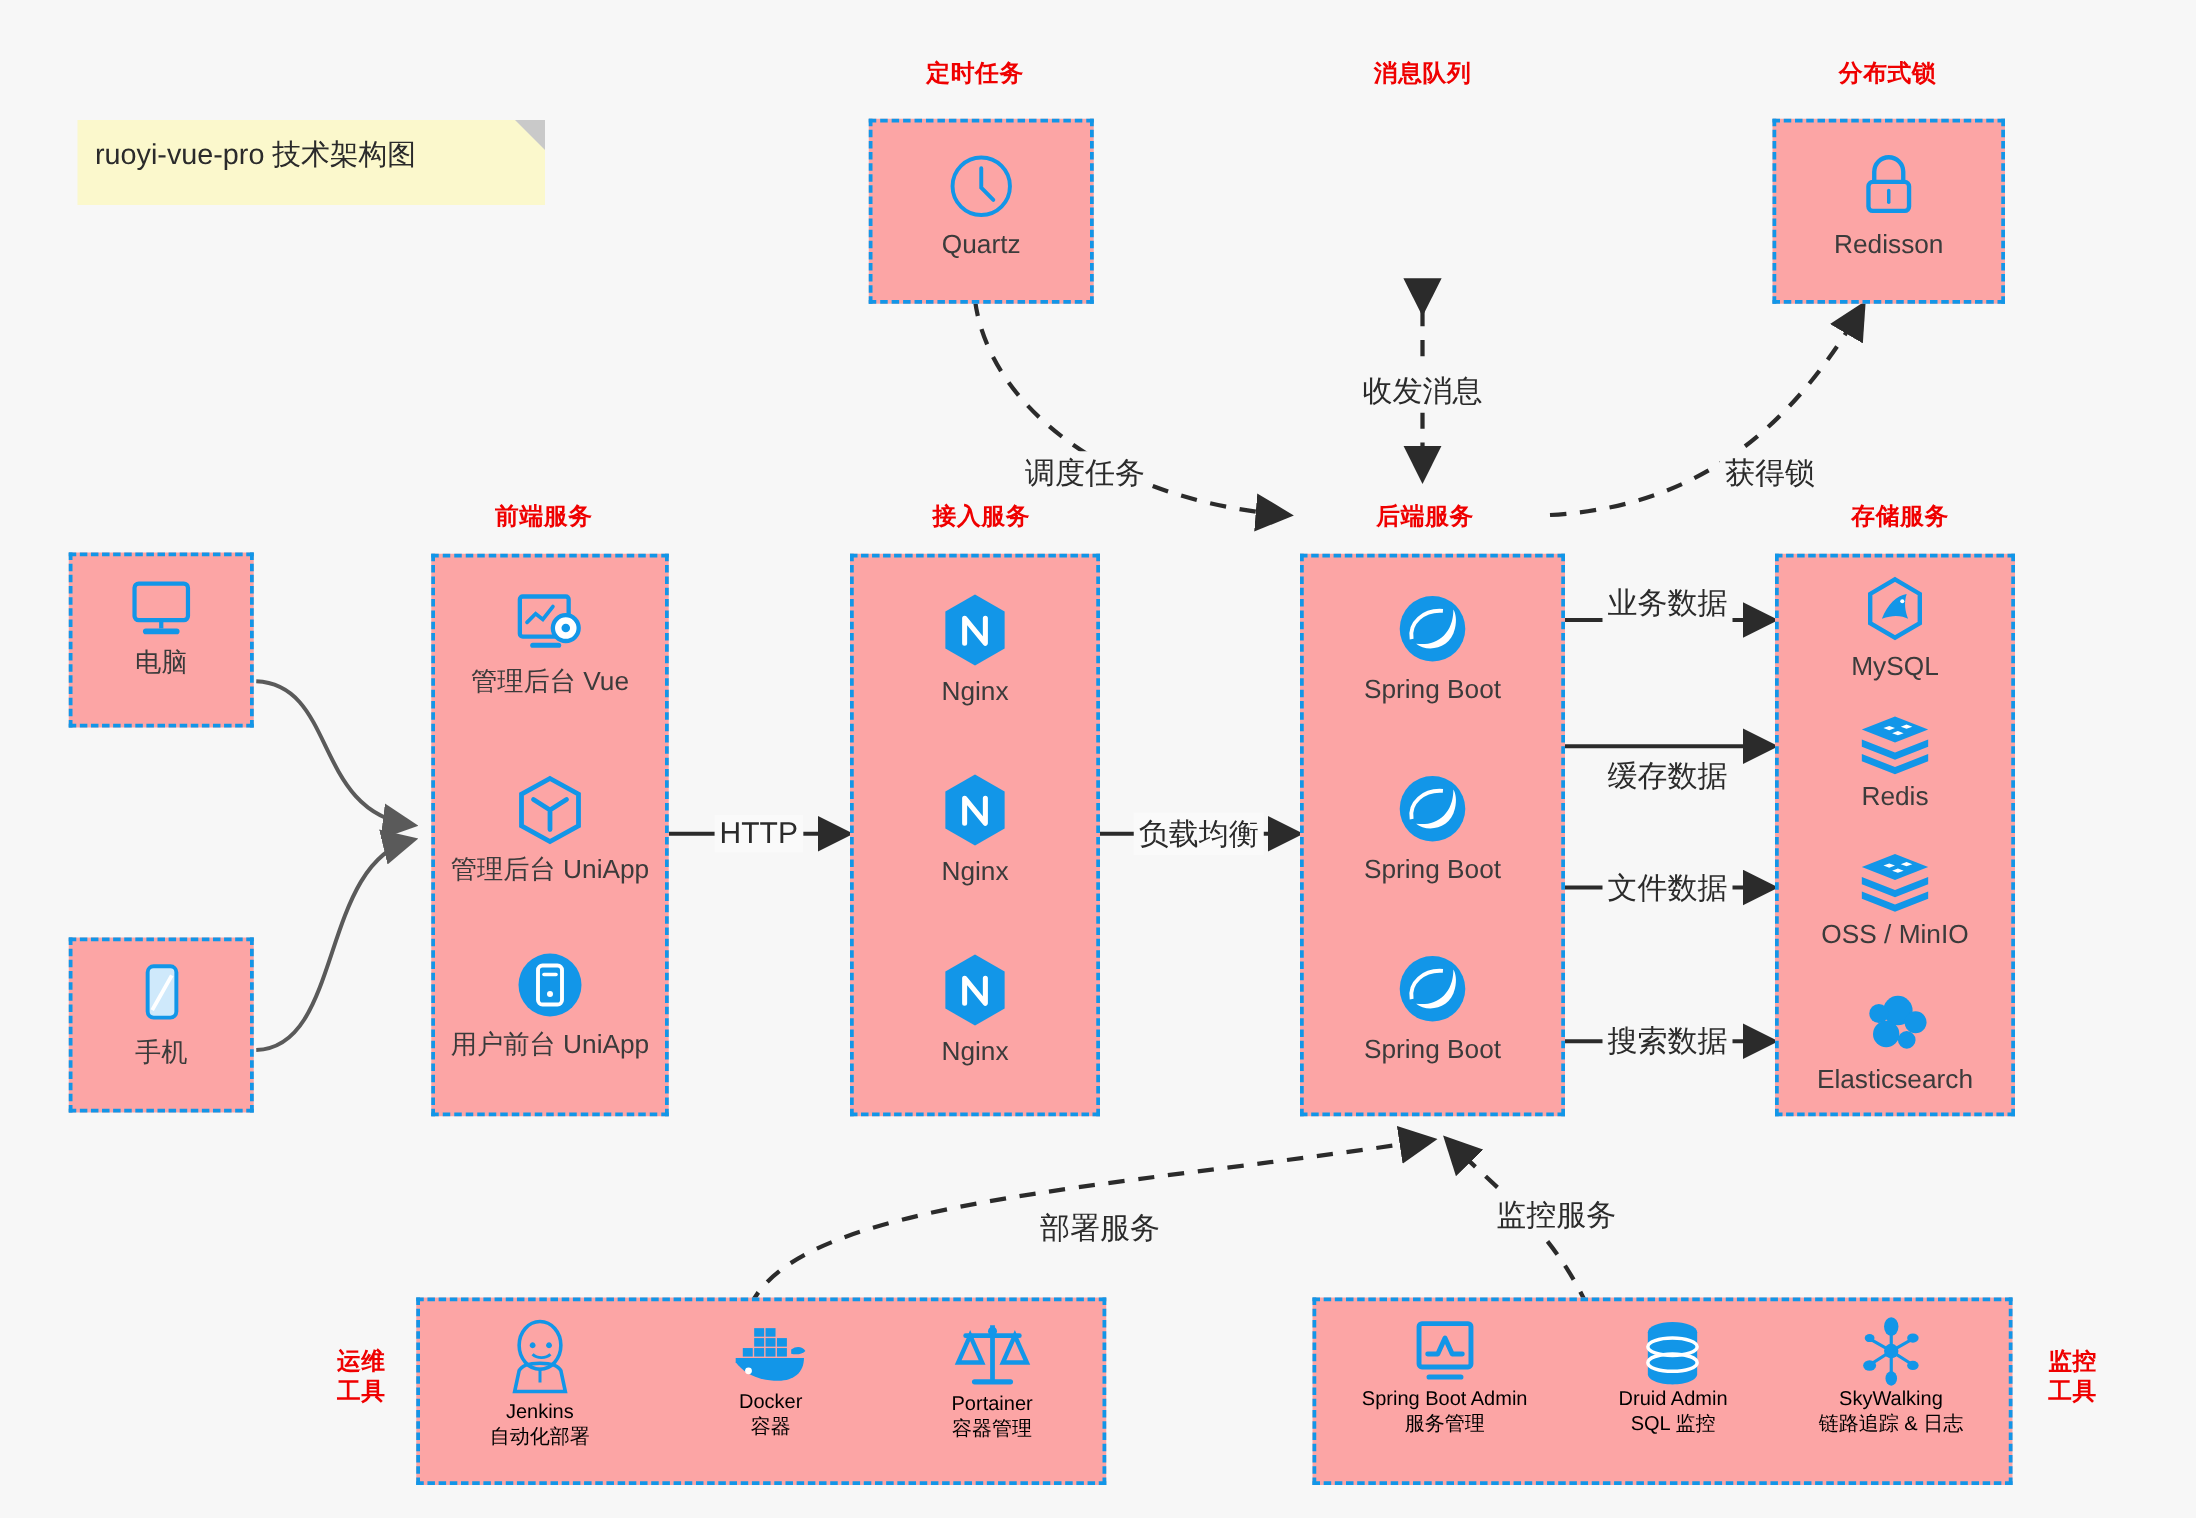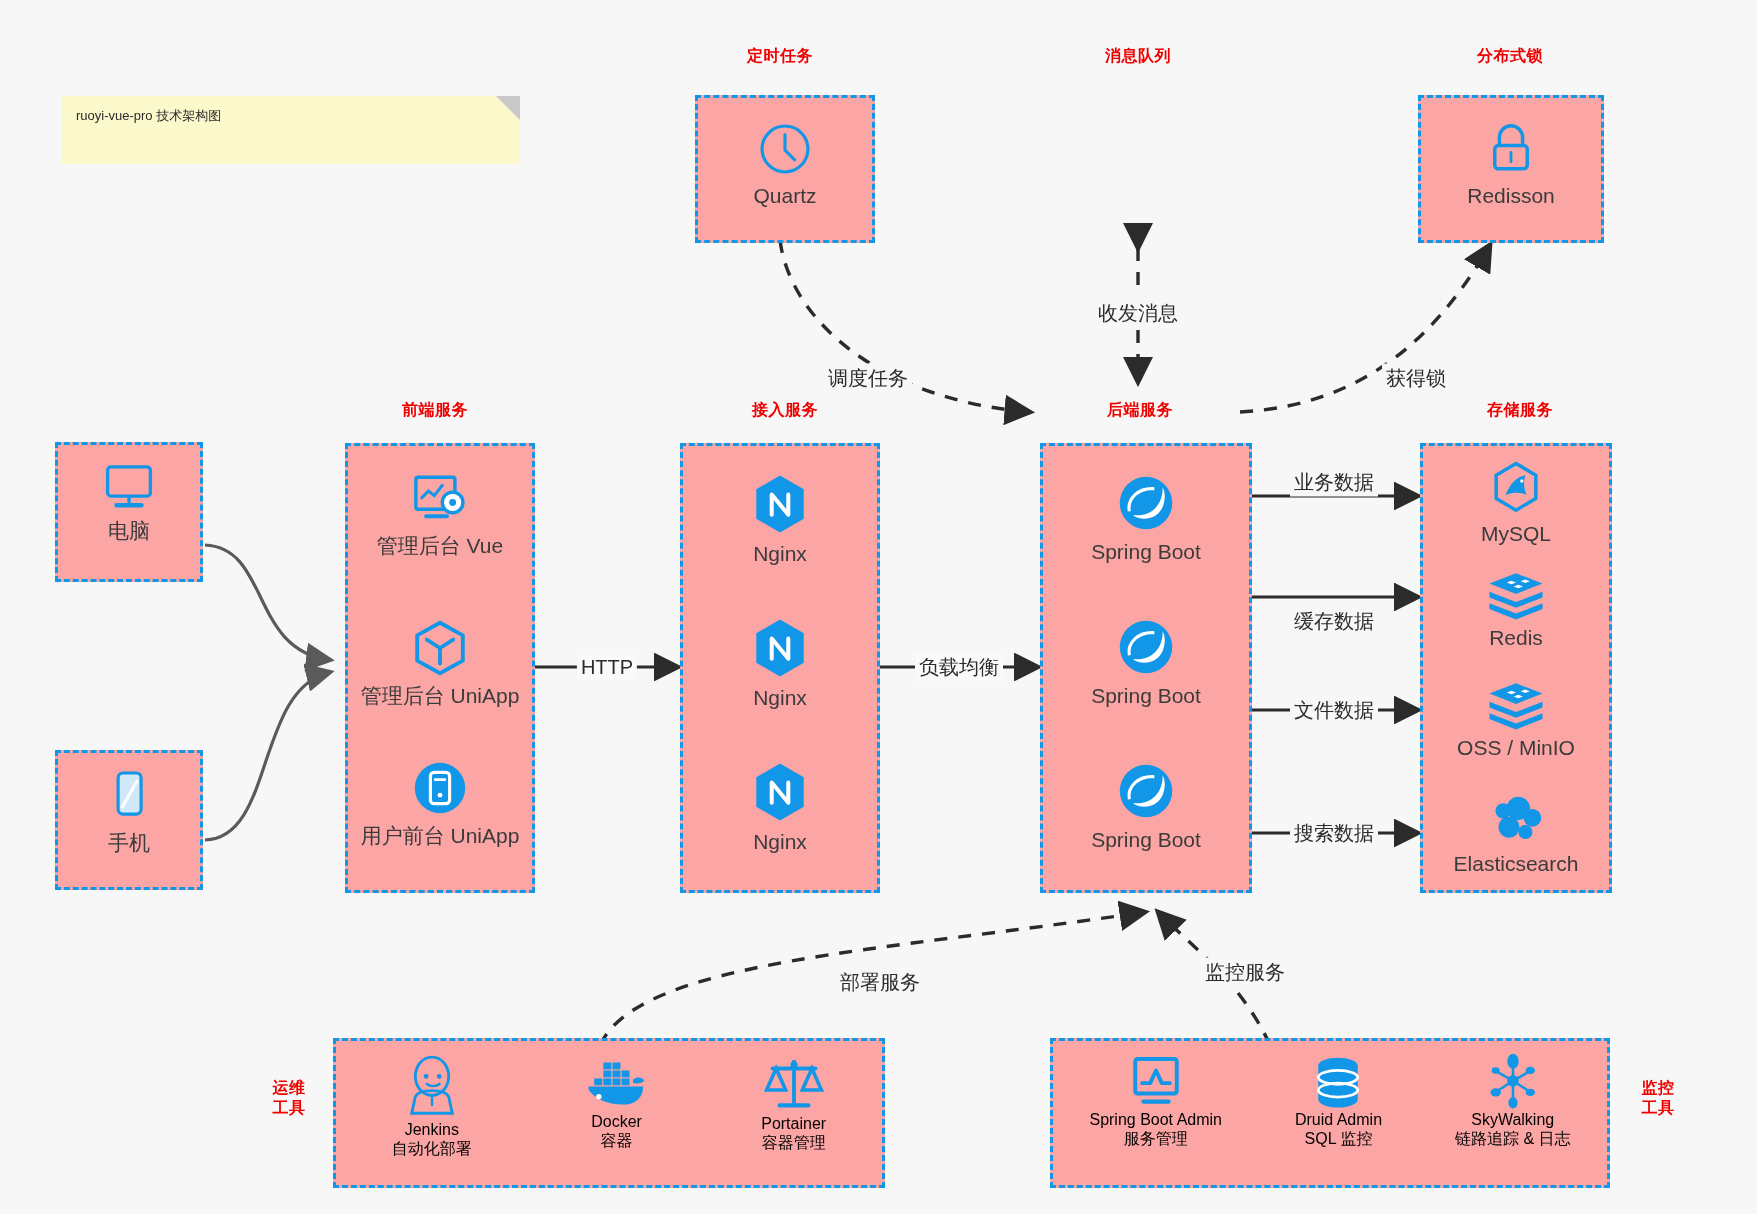--- a/index.html
+++ b/index.html
@@ -12,46 +12,46 @@
     position: relative;
     width: 1757px;
     height: 1214px;
     background: #f7f7f7;
     overflow: hidden;
   }
   
   .note {
     position: absolute;
     left: 62px; top: 96px;
-    width: 458px; height: 68px;
+    width: 374px; height: 68px;
     background: #fbf8cc;
     padding: 10px 14px 0 14px;
     line-height: 1.55;
-    font-size: 13px;
+    font-size: 23px;
     color: #2b2b2b;
     white-space: nowrap;
   }
   .note .fold {
     position: absolute;
     right: 0; top: 0;
     width: 0; height: 0;
     border-left: 24px solid transparent;
     border-top: 24px solid #c9c9c9;
   }
   
   .gbox {
     position: absolute;
     border: 3px dashed #1296e8;
     background: #fca5a5;
   }
   .gtitle {
     position: absolute;
     color: #ef0000;
     font-weight: bold;
-    font-size: 16px;
+    font-size: 19px;
     text-align: center;
     white-space: nowrap;
     letter-spacing: .5px;
   }
   
   .node {
     position: absolute;
     text-align: center;
     width: 100%;
     left: 0;
@@ -61,21 +61,21 @@
     color: #3b3b3b;
     margin-top: 4px;
     white-space: nowrap;
     line-height: 1.3;
   }
   .ico { display: block; margin: 0 auto; }
   
   .elabel {
     position: absolute;
     background: #f7f7f7;
-    font-size: 20px;
+    font-size: 24px;
     color: #2b2b2b;
     padding: 1px 4px;
     white-space: nowrap;
     transform: translate(-50%, -50%);
   }
   .elabel.onwhite { background: #fafafa; }
   svg.edges {
     position: absolute;
     left: 0; top: 0;
     width: 1757px; height: 1214px;

